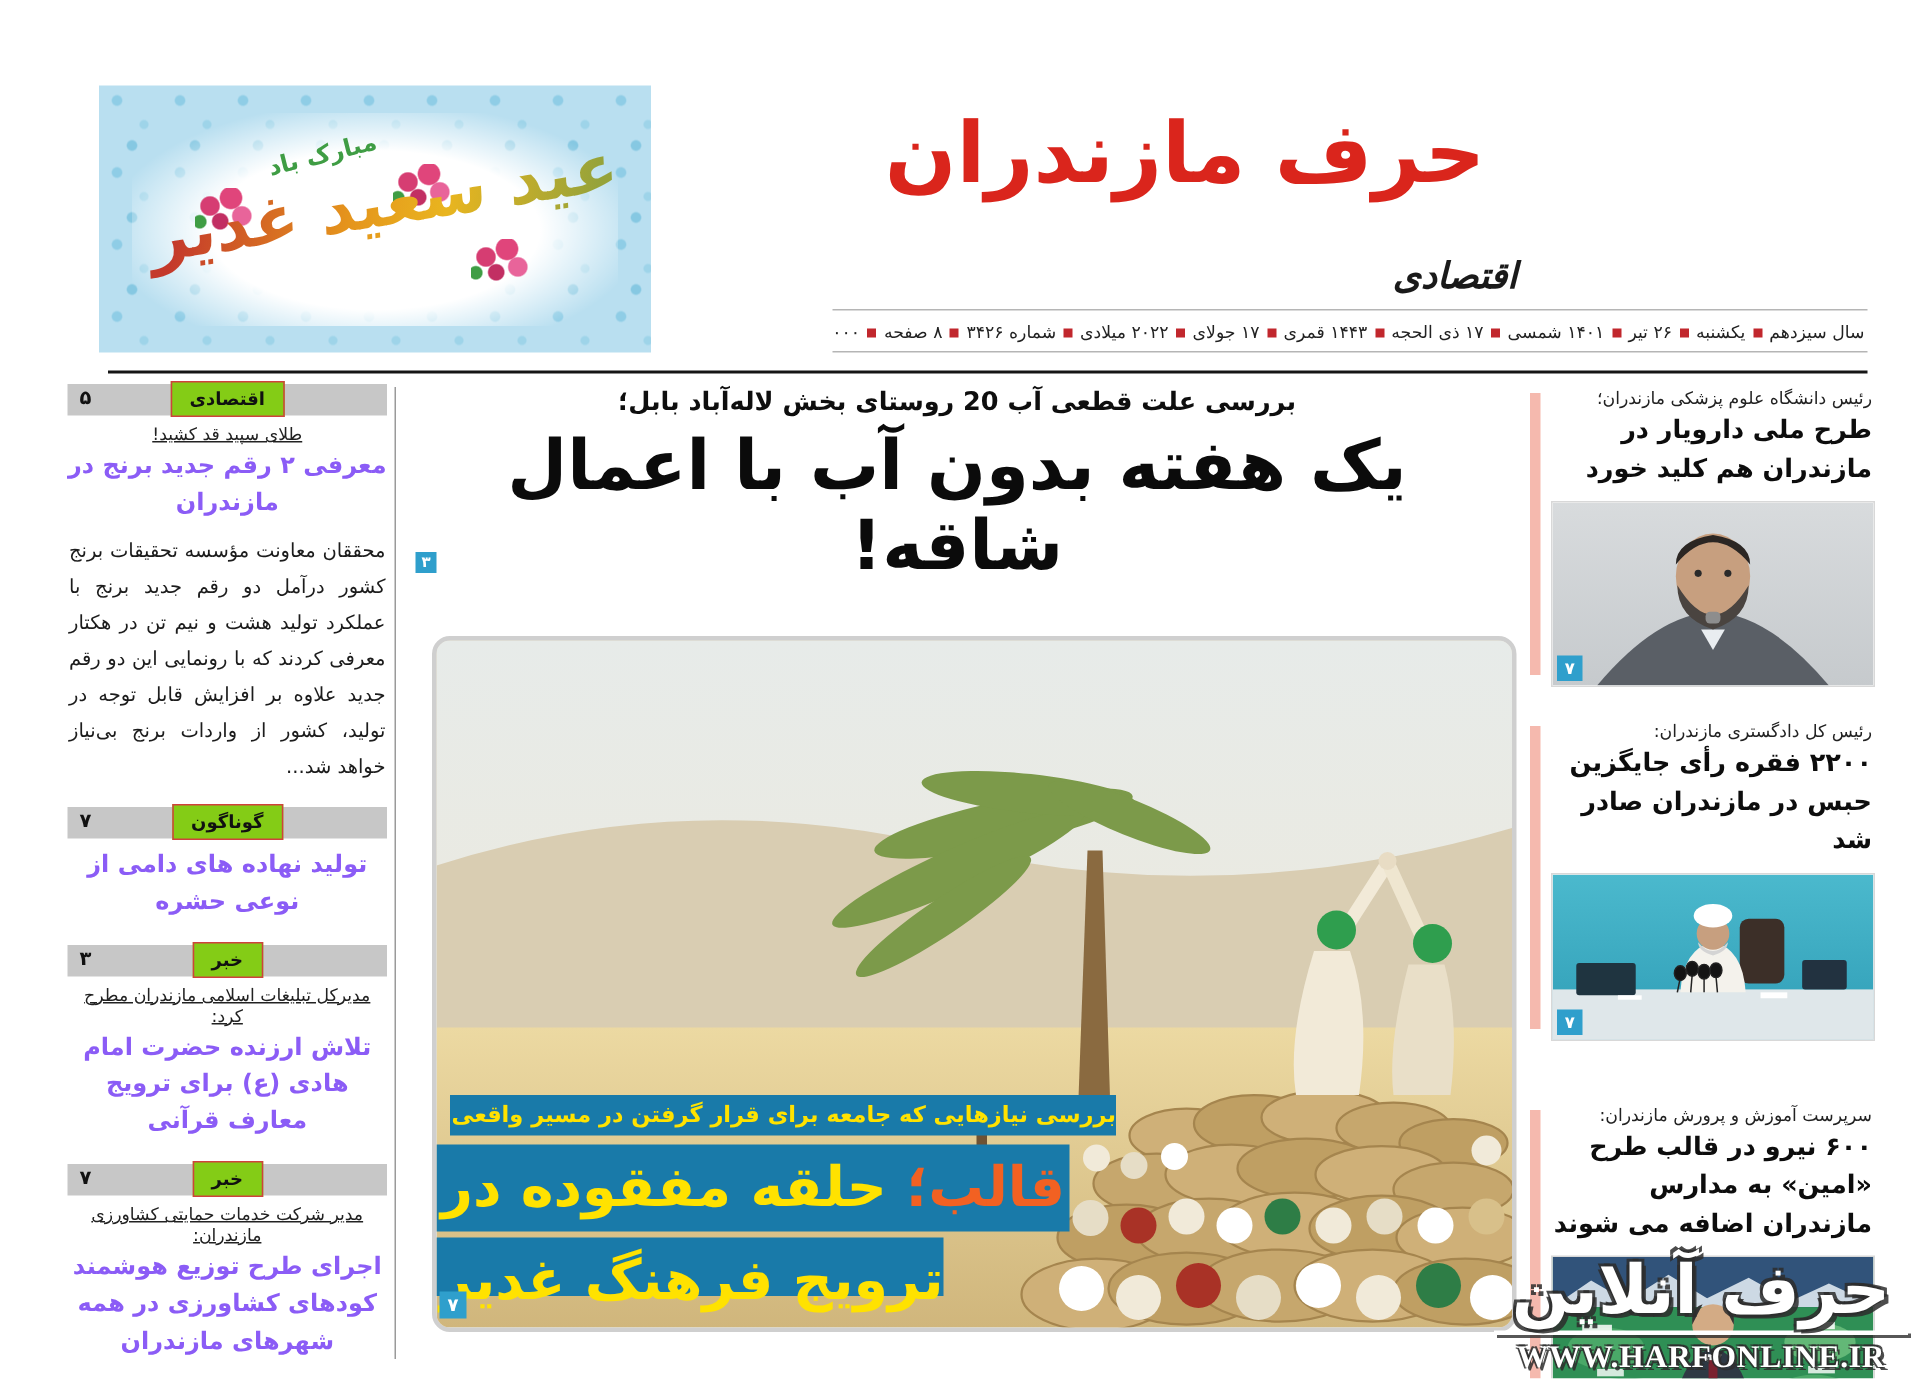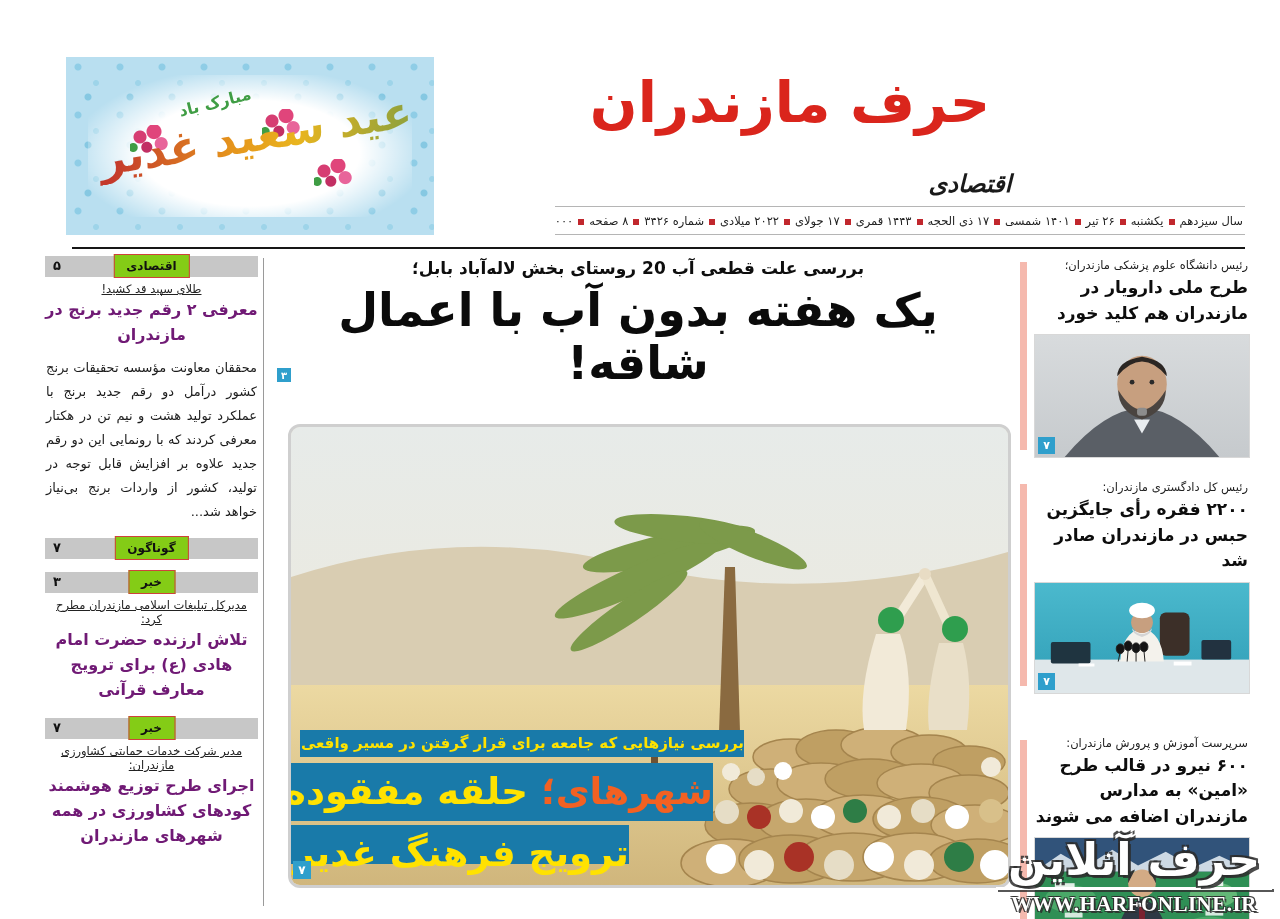--- a/index.html
+++ b/index.html
@@ -64,21 +64,21 @@
   .ps-accent{color:#f26122;}
   .ps-badge{position:absolute;left:2px;bottom:6px;width:18px;height:18px;font-size:12px;}
 
   
   .lcol{position:absolute;top:256px;left:45px;width:213px;}
   .sec-bar{position:relative;height:21px;background:#c7c7c7;margin:0 0 5px;}
   .sec-label{position:absolute;left:50%;transform:translateX(-50%);top:-2px;background:#84cc16;
         border:1px solid #cf423c;padding:0 12px;font-size:12px;font-weight:bold;height:22px;line-height:22px;white-space:nowrap;}
   .sec-page{position:absolute;left:8px;top:2px;font-size:13px;font-weight:bold;}
   .l-kicker{text-align:center;font-size:11.5px;color:#222;margin:3px 0 1px;text-decoration:underline;}
-  .l-headline{text-align:center;font-size:16px;font-weight:bold;line-height:1.55;color:#701a75;margin:2px 0 8px;}
+  .l-headline{text-align:center;font-size:16px;font-weight:bold;line-height:1.55;color:#8b5cf6;margin:2px 0 8px;}
   .l-body{font-size:13px;line-height:1.85;text-align:justify;color:#1c1c1c;margin:4px 1px 14px;}
   .l-gap{height:8px;}
 
   .divider{position:absolute;top:258px;left:263px;width:1px;height:648px;background:#9a9a9a;}
 
   
   .rcol{position:absolute;top:256px;right:30px;width:218px;}
   .r-item{position:relative;}
   .r-item::before{content:"";position:absolute;left:-12px;top:4px;bottom:8px;width:7px;background:#f5b9ae;}
   .r-kicker{font-size:11.5px;color:#222;margin:2px 2px 3px;}
@@ -194,21 +194,21 @@
           <circle cx="468" cy="438" r="15" fill="#f1ead9"></circle>
         <circle cx="508" cy="430" r="15" fill="#a93226"></circle>
           <circle cx="548" cy="438" r="15" fill="#e6ddc6"></circle>
         <circle cx="588" cy="430" r="15" fill="#ffffff"></circle>
           <circle cx="628" cy="438" r="15" fill="#f1ead9"></circle>
         <circle cx="668" cy="430" r="15" fill="#2e7d46"></circle>
           <circle cx="704" cy="438" r="15" fill="#ffffff"></circle>
       </g>
     </svg>
     <div class="ps-kicker">بررسی نیازهایی که جامعه برای قرار گرفتن در مسیر واقعی ولایت دارد؛</div>
-    <div class="ps-line ps-line1"><span class="ps-accent">شهرهای؛</span>
+    <div class="ps-line ps-line1"><span class="ps-accent">قالب؛</span>
         <span>حلقه مفقوده در</span></div>
     <div class="ps-line ps-line2">ترویج فرهنگ غدیر</div>
     <div class="pbadge ps-badge">۷</div>
   </div>
 
   <div class="divider"></div>
 
   <div class="lcol">
 
     <div>
@@ -219,20 +219,21 @@
       <div class="l-kicker">طلای سپید قد کشید!</div>
       <div class="l-headline">معرفی ۲ رقم جدید برنج در مازندران</div>
       <div class="l-body">محققان معاونت مؤسسه تحقیقات برنج کشور درآمل دو رقم جدید برنج با عملکرد تولید هشت و نیم تن در هکتار معرفی کردند که با رونمایی این دو رقم جدید علاوه بر افزایش قابل توجه در تولید، کشور از واردات برنج بی‌نیاز خواهد شد...</div>
     </div>
 
     <div>
       <div class="sec-bar">
         <span class="sec-page">۷</span>
         <span class="sec-label">گوناگون</span>
       </div>
+      <div class="l-headline">تولید نهاده های دامی از نوعی حشره</div>
       <div class="l-gap"></div>
     </div>
 
     <div>
       <div class="sec-bar">
         <span class="sec-page">۳</span>
         <span class="sec-label">خبر</span>
       </div>
       <div class="l-kicker">مدیرکل تبلیغات اسلامی مازندران مطرح کرد:</div>
       <div class="l-headline">تلاش ارزنده حضرت امام هادی (ع) برای ترویج معارف قرآنی</div>

